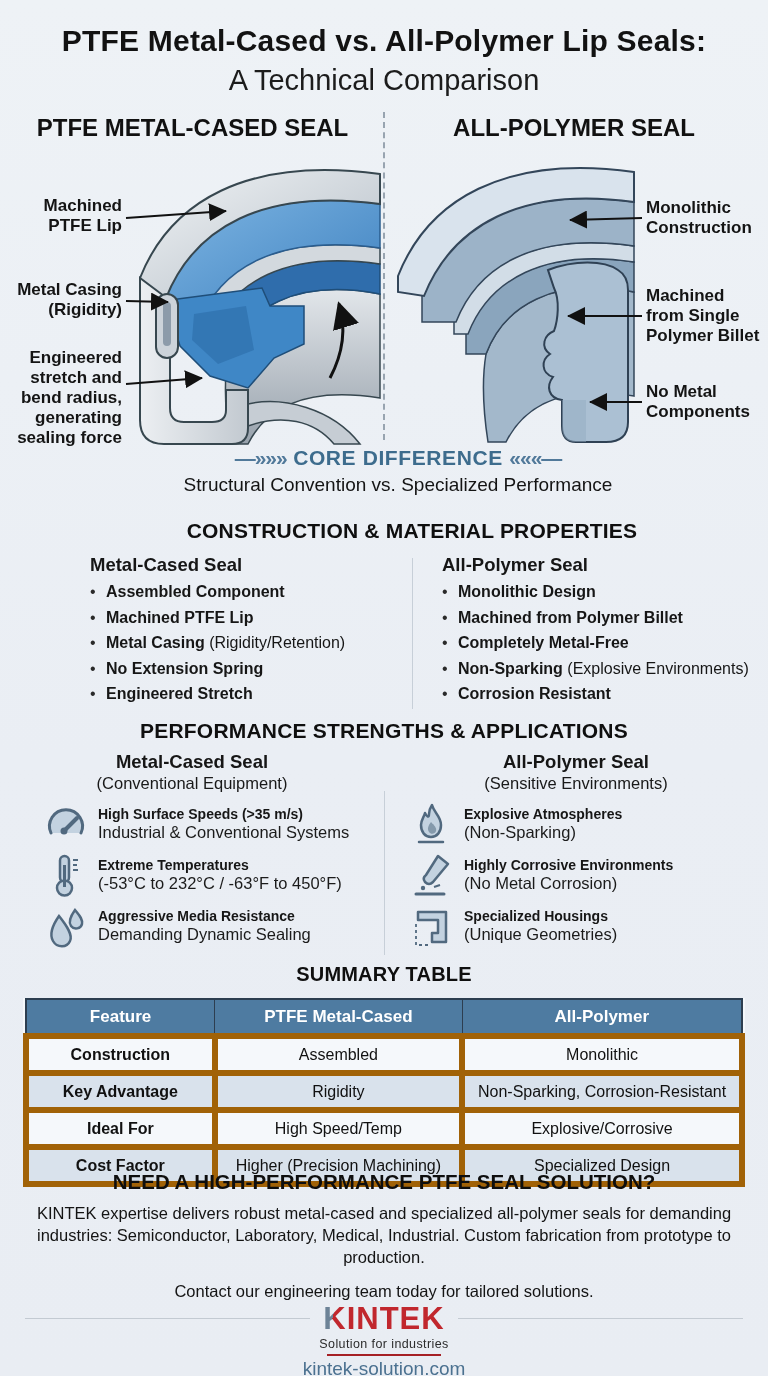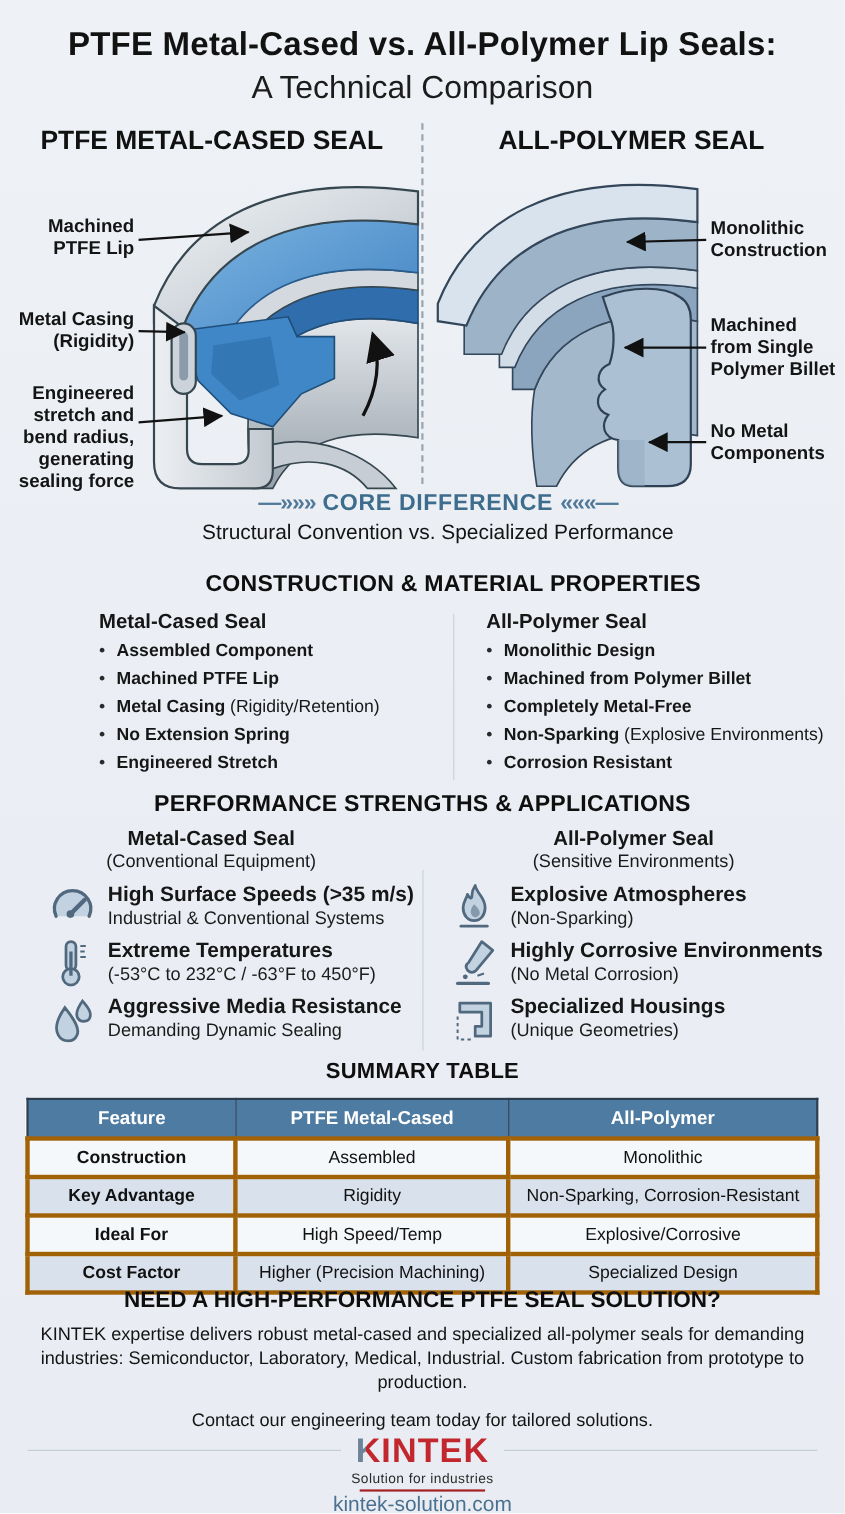--- a/index.html
+++ b/index.html
@@ -44,28 +44,28 @@
   
   .perf{left:0;top:719px;width:768px;}
   .perf-cols{position:relative;margin-top:8px;display:flex;}
   .perf-col{width:384px;box-sizing:border-box;}
   .pc-title{text-align:center;font-size:18.5px;font-weight:bold;}
   .pc-sub{text-align:center;font-size:16.5px;margin-top:1px;color:#191919;}
   .pitems{margin-top:9px;}
   .pitem{display:flex;align-items:center;margin-bottom:7px;min-height:42px;}
   .pitem .icn{flex:0 0 44px;margin-left:44px;margin-right:10px;}
   .perf-col.rc .pitem .icn{margin-left:26px;}
-  .pt-title{font-size:19px;font-weight:bold;line-height:1.2;}
+  .pt-title{font-size:14px;font-weight:bold;line-height:1.2;}
   .pt-desc{font-size:16.5px;font-weight:400;line-height:1.2;color:#1b1b1b;}
   .pdiv{position:absolute;left:384px;top:40px;bottom:0;border-left:1.5px solid #c7cfd8;}
   
   .summ{left:0;top:963px;width:768px;}
   table.sum{border-collapse:collapse;margin:12px auto 0;width:722px;border:2px solid #2d3e50;background:#f5f8fb;}
   table.sum th{background:#4e7ba1;color:#fff;font-size:17px;font-weight:bold;height:31px;border:1px solid #2d3e50;}
-  table.sum td{font-size:16px;text-align:center;height:29px;border:4px solid #a16207;color:#111;}
+  table.sum td{font-size:16px;text-align:center;height:29px;border:6px solid #a16207;color:#111;}
   table.sum td.feat{font-weight:bold;}
   table.sum tr.alt td{background:#d9e2ec;}
   table.sum col.c1{width:190px;} table.sum col.c2{width:250px;} table.sum col.c3{width:282px;}
   
   .cta{left:0;top:1170px;width:768px;text-align:center;}
   .cta-h{font-size:20.5px;font-weight:bold;color:#0e0e0e;}
   .cta-b{font-size:16.5px;line-height:1.33;width:706px;margin:9px auto 0;color:#141414;}
   .cta-c{font-size:16.5px;margin-top:13px;color:#141414;}
   
   .foot{left:0;top:1300px;width:768px;height:76px;}

